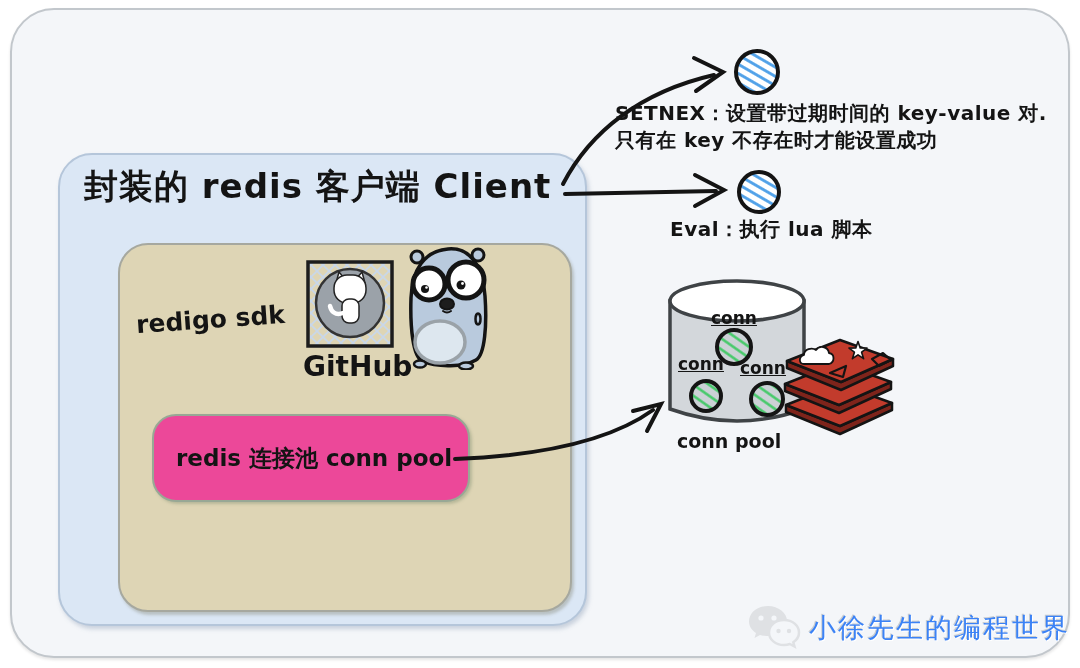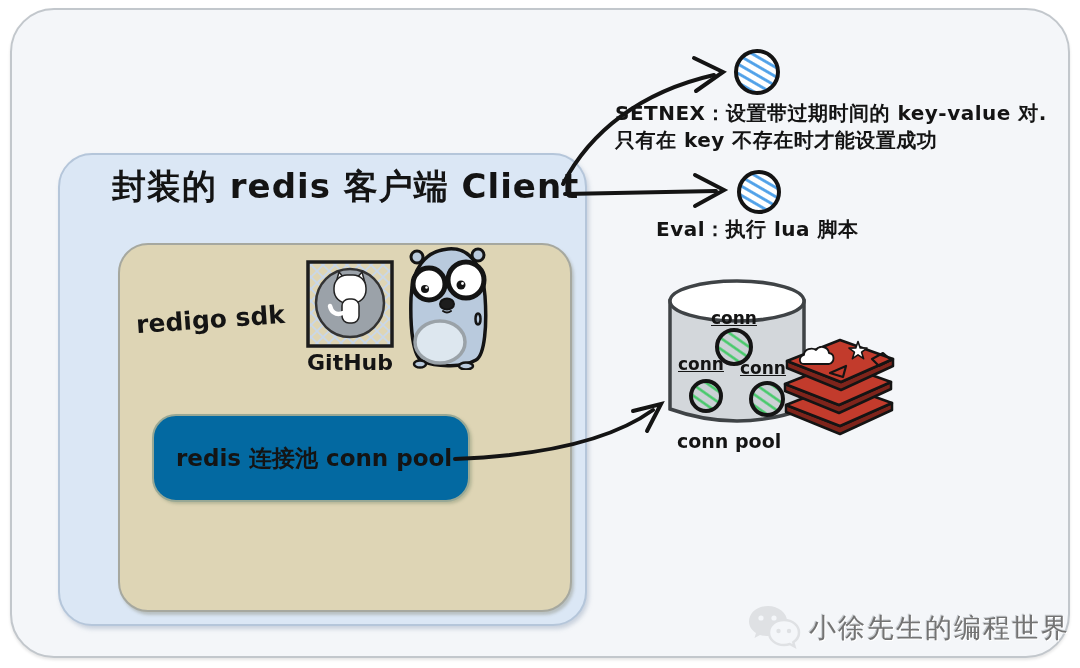--- a/index.html
+++ b/index.html
@@ -3,43 +3,43 @@
 <meta charset="utf-8">
 <style>
   html,body{margin:0;padding:0;background:#fff;}
   .canvas{position:relative;width:1080px;height:668px;background:#ffffff;overflow:hidden;
           font-family:"DejaVu Sans","Liberation Sans",sans-serif;color:#141414;}
   .abs{position:absolute;}
   .outer-frame{left:10px;top:8px;width:1056px;height:646px;border-radius:44px;
                background:#f4f6f9;border:2px solid #c2c7cc;box-shadow:0 2px 3px rgba(0,0,0,.10);z-index:0;}
   .client-box{left:58px;top:153px;width:525px;height:469px;border-radius:34px;
               background:#dbe7f5;border:2.5px solid #b5c6da;box-shadow:2px 3px 4px rgba(120,140,170,.35);z-index:1;}
-  .client-title{left:84px;top:164px;font-size:34px;font-weight:700;letter-spacing:1px;z-index:3;white-space:nowrap;margin-left:28px;}
+  .client-title{left:84px;top:164px;font-size:34px;font-weight:700;letter-spacing:1px;z-index:3;white-space:nowrap;}
   .sdk-box{left:118px;top:243px;width:450px;height:365px;border-radius:30px;
            background:#ded5b5;border:2.5px solid #a6a89f;box-shadow:2px 3px 3px rgba(120,120,100,.35);z-index:1;}
   .sdk-label{left:136px;top:305px;font-size:25px;font-weight:600;transform:rotate(-4deg);z-index:3;white-space:nowrap;}
   .github-svg{left:305px;top:259px;z-index:2;}
-  .github-label{left:303px;top:350px;width:94px;text-align:center;font-size:22px;font-weight:700;z-index:3;}
+  .github-label{left:303px;top:350px;width:94px;text-align:center;font-size:28px;font-weight:700;z-index:3;}
   .gopher-svg{left:402px;top:246px;z-index:2;}
   .pool-box{left:152px;top:414px;width:318px;height:88px;border-radius:24px;
-            background:#0369a1;border:2.5px solid #98a895;box-shadow:2px 2px 3px rgba(110,130,100,.35);z-index:1;
+            background:#ec4899;border:2.5px solid #98a895;box-shadow:2px 2px 3px rgba(110,130,100,.35);z-index:1;
             display:flex;align-items:center;padding-left:22px;box-sizing:border-box;}
   .pool-box-label{font-size:23px;font-weight:600;white-space:nowrap;}
   .overlay{left:0;top:0;z-index:2;pointer-events:none;}
   .cmd-text{font-size:20px;font-weight:600;z-index:3;white-space:nowrap;letter-spacing:.5px;}
   .setnex-1{left:615px;top:100px;}
   .setnex-2{left:615px;top:127px;}
-  .eval-1{left:656px;top:216px;}
+  .eval-1{left:670px;top:216px;}
   .conn-label{font-size:17px;font-weight:700;z-index:3;white-space:nowrap;text-decoration:underline;}
   .conn-top{left:711px;top:308px;}
   .conn-left{left:678px;top:354px;}
   .conn-right{left:740px;top:358px;}
   .connpool-label{left:677px;top:430px;font-size:19px;font-weight:700;z-index:3;white-space:nowrap;}
   .watermark{left:747px;top:604px;display:flex;align-items:center;gap:8px;z-index:4;}
-  .watermark-text{font-size:27px;font-weight:500;color:#737373;letter-spacing:2px;white-space:nowrap;
+  .watermark-text{font-size:27px;font-weight:500;color:#3b82f6;letter-spacing:2px;white-space:nowrap;
                   text-shadow:1px 1px 0 #ffffff,-1px -1px 0 #c9cdd1;}
 </style>
 </head>
 <body>
 
 <div class="canvas">
 
   <div class="abs outer-frame"></div>
 
   <div class="abs client-box"></div>

